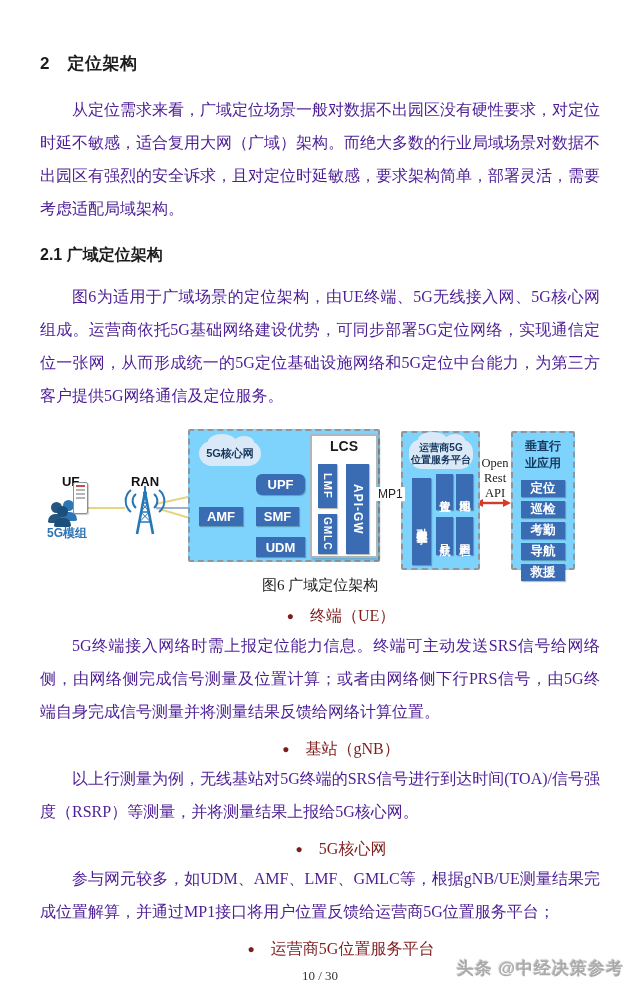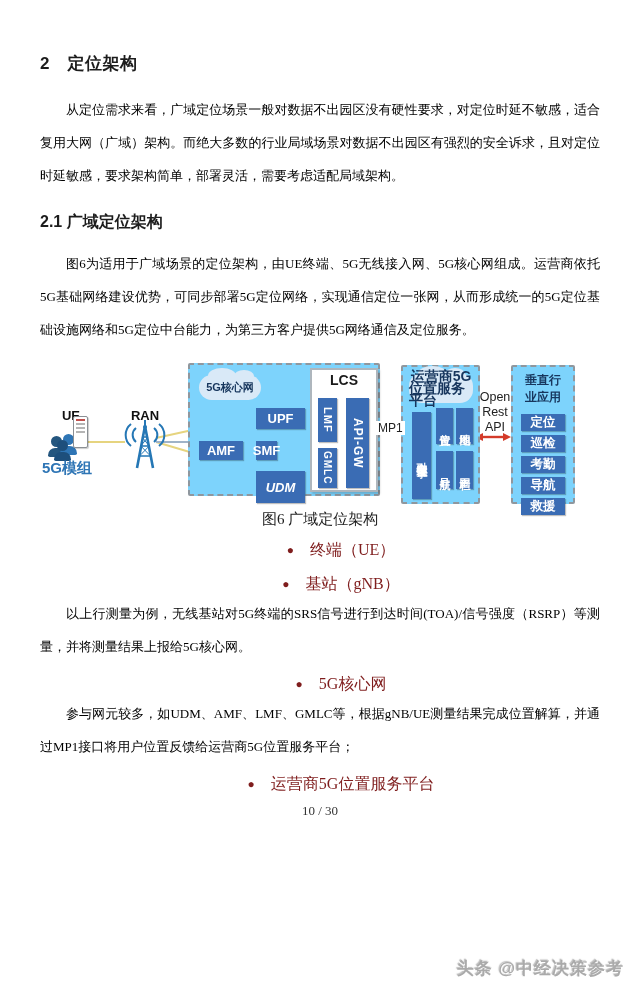--- a/index.html
+++ b/index.html
@@ -11,22 +11,22 @@
     background: #ffffff;
     overflow: hidden;
     font-family: "Liberation Serif", "DejaVu Serif", serif;
     color: #1c1c1c;
   }
   .content { padding: 0 40px; }
   h1.doc-h1 { font-family: "Liberation Sans", "DejaVu Sans", sans-serif;
     font-size: 17px; font-weight: bold; margin-top: 48px; letter-spacing: 0.5px; }
   h2.doc-h2 { font-family: "Liberation Sans", "DejaVu Sans", sans-serif;
     font-size: 16px; font-weight: bold; margin-top: 20px; }
-  p.body { font-size: 13px; line-height: 33px; text-align: justify;
-    text-indent: 2em; color: #000000; }
+  p.body { font-size: 16px; line-height: 33px; text-align: justify;
+    text-indent: 2em; color: #4c1d95; }
   #p1 { margin-top: 18px; }
   #p2 { margin-top: 14px; }
 
   
   .diagram { position: relative; margin: 8px 0 0 30px; width: 588px; height: 150px;
     font-family: "Liberation Sans", "DejaVu Sans", sans-serif; }
   .lines { position: absolute; left: 0; top: 0; width: 588px; height: 150px; }
   .dashed-box { position: absolute; border: 2px dashed #8f979e; background: #7dd3fc; border-radius: 2px; }
   .blue-node { position: absolute; background: #3a6cb4; color: #fff; font-weight: bold;
     display: flex; align-items: center; justify-content: center; font-size: 13px;
@@ -44,30 +44,30 @@
   .label-dark { position: absolute; font-weight: bold; color: #111; font-size: 13px; text-align: center; }
 
   
   .person { position: absolute; }
   .person .head { width: 11px; height: 11px; border-radius: 50%; margin-left: 3px; }
   .person .torso { width: 17px; height: 9px; border-radius: 8px 8px 2px 2px; margin-top: 1px; }
   .phone { position: absolute; width: 15px; height: 32px; background: #fff;
     border: 1px solid #8a8f94; border-radius: 2px; box-shadow: 1px 1px 1px rgba(0,0,0,0.2); z-index: 2; }
   .phone i { display: block; height: 2px; margin: 2px 2px 0 2px; background: #b5b5b5; }
   .phone i.red { background: #c0504d; }
-  .ue-sub { position: absolute; color: #2e75b5; font-weight: bold; font-size: 15px; text-align: center; }
+  .ue-sub { position: absolute; color: #2e75b5; font-weight: bold; font-size: 12px; text-align: center; }
 
   
   .lcs-box { position: absolute; background: #fff; border: 2px solid #aeb6bd;
     box-shadow: 1.5px 1.5px 2px rgba(0,0,0,0.18); }
   .lcs-title { position: absolute; width: 100%; top: 2px; text-align: center;
     font-weight: bold; font-size: 14px; color: #1a1a1a; }
 
   .mp1 { position: absolute; font-size: 12px; color: #222; background: #fff; padding: 0 2px; z-index: 3; }
-  .openapi { position: absolute; font-size: 12.5px; color: #222; text-align: center; line-height: 15px; z-index: 3; }
+  .openapi { position: absolute; font-size: 12.5px; color: #222; text-align: center; line-height: 15px; z-index: 3; font-family: Liberation Serif, serif; }
 
   .vapp { display: flex; flex-direction: column; padding: 5px 8px 7px 8px; }
   .vapp-title { text-align: center; font-weight: bold; font-size: 12px; color: #17365d; margin-bottom: 4px; }
   .vapp-item { flex: 1; margin-top: 4px; background: #3a6cb4; color: #fff; font-weight: bold;
     font-size: 12.5px; display: flex; align-items: center; justify-content: center;
     box-shadow: 1px 1px 1px rgba(0,0,0,0.25); }
   .vapp-item:first-of-type { margin-top: 0; }
 
   .caption { margin-top: 6px; text-align: center; font-size: 15px; color: #1c1c1c; }
 
@@ -154,36 +154,36 @@
         <path d="M31 10 a 9 9 0 0 1 0 14" stroke-width="2"></path>
         <path d="M36 6 a 14 14 0 0 1 0 22" stroke-width="2"></path>
       </g>
       <circle cx="22" cy="9" r="2" fill="#2577b5"></circle>
     </svg>
 
     <div class="dashed-box" style="left:158px; top:9px; width:192px; height:133px;"></div>
     <div class="cloud" style="left:169px; top:21px; width:62px; height:25px; font-size:11px;">
       <span>5G核心网</span>
     </div>
-    <div class="blue-node" style="left:226px; top:54px; width:49px; height:21px;">UPF</div>
+    <div class="blue-node" style="left:226px; top:54px; width:49px; height:21px;border-radius:6px;">UPF</div>
     <div class="blue-node" style="left:169px; top:87px; width:44px; height:19px;text-align:right;">AMF</div>
-    <div class="blue-node" style="left:226px; top:87px; width:21px; height:19px;">SMF</div>
-    <div class="blue-node" style="left:226px; top:117px; width:49px; height:32px;font-style:italic;">UDM</div>
+    <div class="blue-node" style="left:226px; top:87px; width:43px; height:19px;">SMF</div>
+    <div class="blue-node" style="left:226px; top:117px; width:49px; height:20px;">UDM</div>
 
     <div class="lcs-box" style="left:280px; top:14px; width:68px; height:124px;">
       <div class="lcs-title">LCS</div>
     </div>
     <div class="blue-node vtext" style="left:288px; top:44px; width:19px; height:44px; font-size:11px;">LMF</div>
     <div class="blue-node vtext" style="left:288px; top:94px; width:19px; height:40px; font-size:10px;">GMLC</div>
     <div class="blue-node vtext" style="left:316px; top:44px; width:23px; height:90px; font-size:12px;">API-GW</div>
 
     <span class="mp1" style="left:346px; top:67px;">MP1</span>
 
     <div class="dashed-box" style="left:371px; top:11px; width:79px; height:139px;"></div>
-    <div class="cloud" style="left:379px; top:19px; width:64px; height:30px; font-size:14px; line-height:12px;">
+    <div class="cloud" style="left:379px; top:19px; width:64px; height:30px; font-size:10px; line-height:12px;">
       <span>运营商5G</span>
       <span>位置服务平台</span>
     </div>
     <div class="blue-node vtext" style="left:382px; top:58px; width:19px; height:87px; font-size:11px;">融合定位引擎</div>
     <div class="blue-node vtext" style="left:406px; top:54px; width:17px; height:36px; font-size:11px;">位置</div>
     <div class="blue-node vtext" style="left:426px; top:54px; width:17px; height:36px; font-size:11px;">地图</div>
     <div class="blue-node vtext" style="left:406px; top:97px; width:17px; height:38px; font-size:11px;">导航</div>
     <div class="blue-node vtext" style="left:426px; top:97px; width:17px; height:38px; font-size:11px;">围栏</div>
 
     <div class="openapi" style="left:448px; top:36px; width:34px;">
@@ -201,20 +201,21 @@
       <div class="vapp-item">救援</div>
     </div>
   </div>
 
   <div class="caption">图6 广域定位架构</div>
 
   <div class="content">
     <div class="bullet-line">
       <span class="dot">●</span><span>终端（UE）</span>
     </div>
+    <p class="body">5G终端接入网络时需上报定位能力信息。终端可主动发送SRS信号给网络侧，由网络侧完成信号测量及位置计算；或者由网络侧下行PRS信号，由5G终端自身完成信号测量并将测量结果反馈给网络计算位置。</p>
 
     <div class="bullet-line">
       <span class="dot">●</span><span>基站（gNB）</span>
     </div>
     <p class="body">以上行测量为例，无线基站对5G终端的SRS信号进行到达时间(TOA)/信号强度（RSRP）等测量，并将测量结果上报给5G核心网。</p>
 
     <div class="bullet-line">
       <span class="dot">●</span><span>5G核心网</span>
     </div>
     <p class="body">参与网元较多，如UDM、AMF、LMF、GMLC等，根据gNB/UE测量结果完成位置解算，并通过MP1接口将用户位置反馈给运营商5G位置服务平台；</p>

